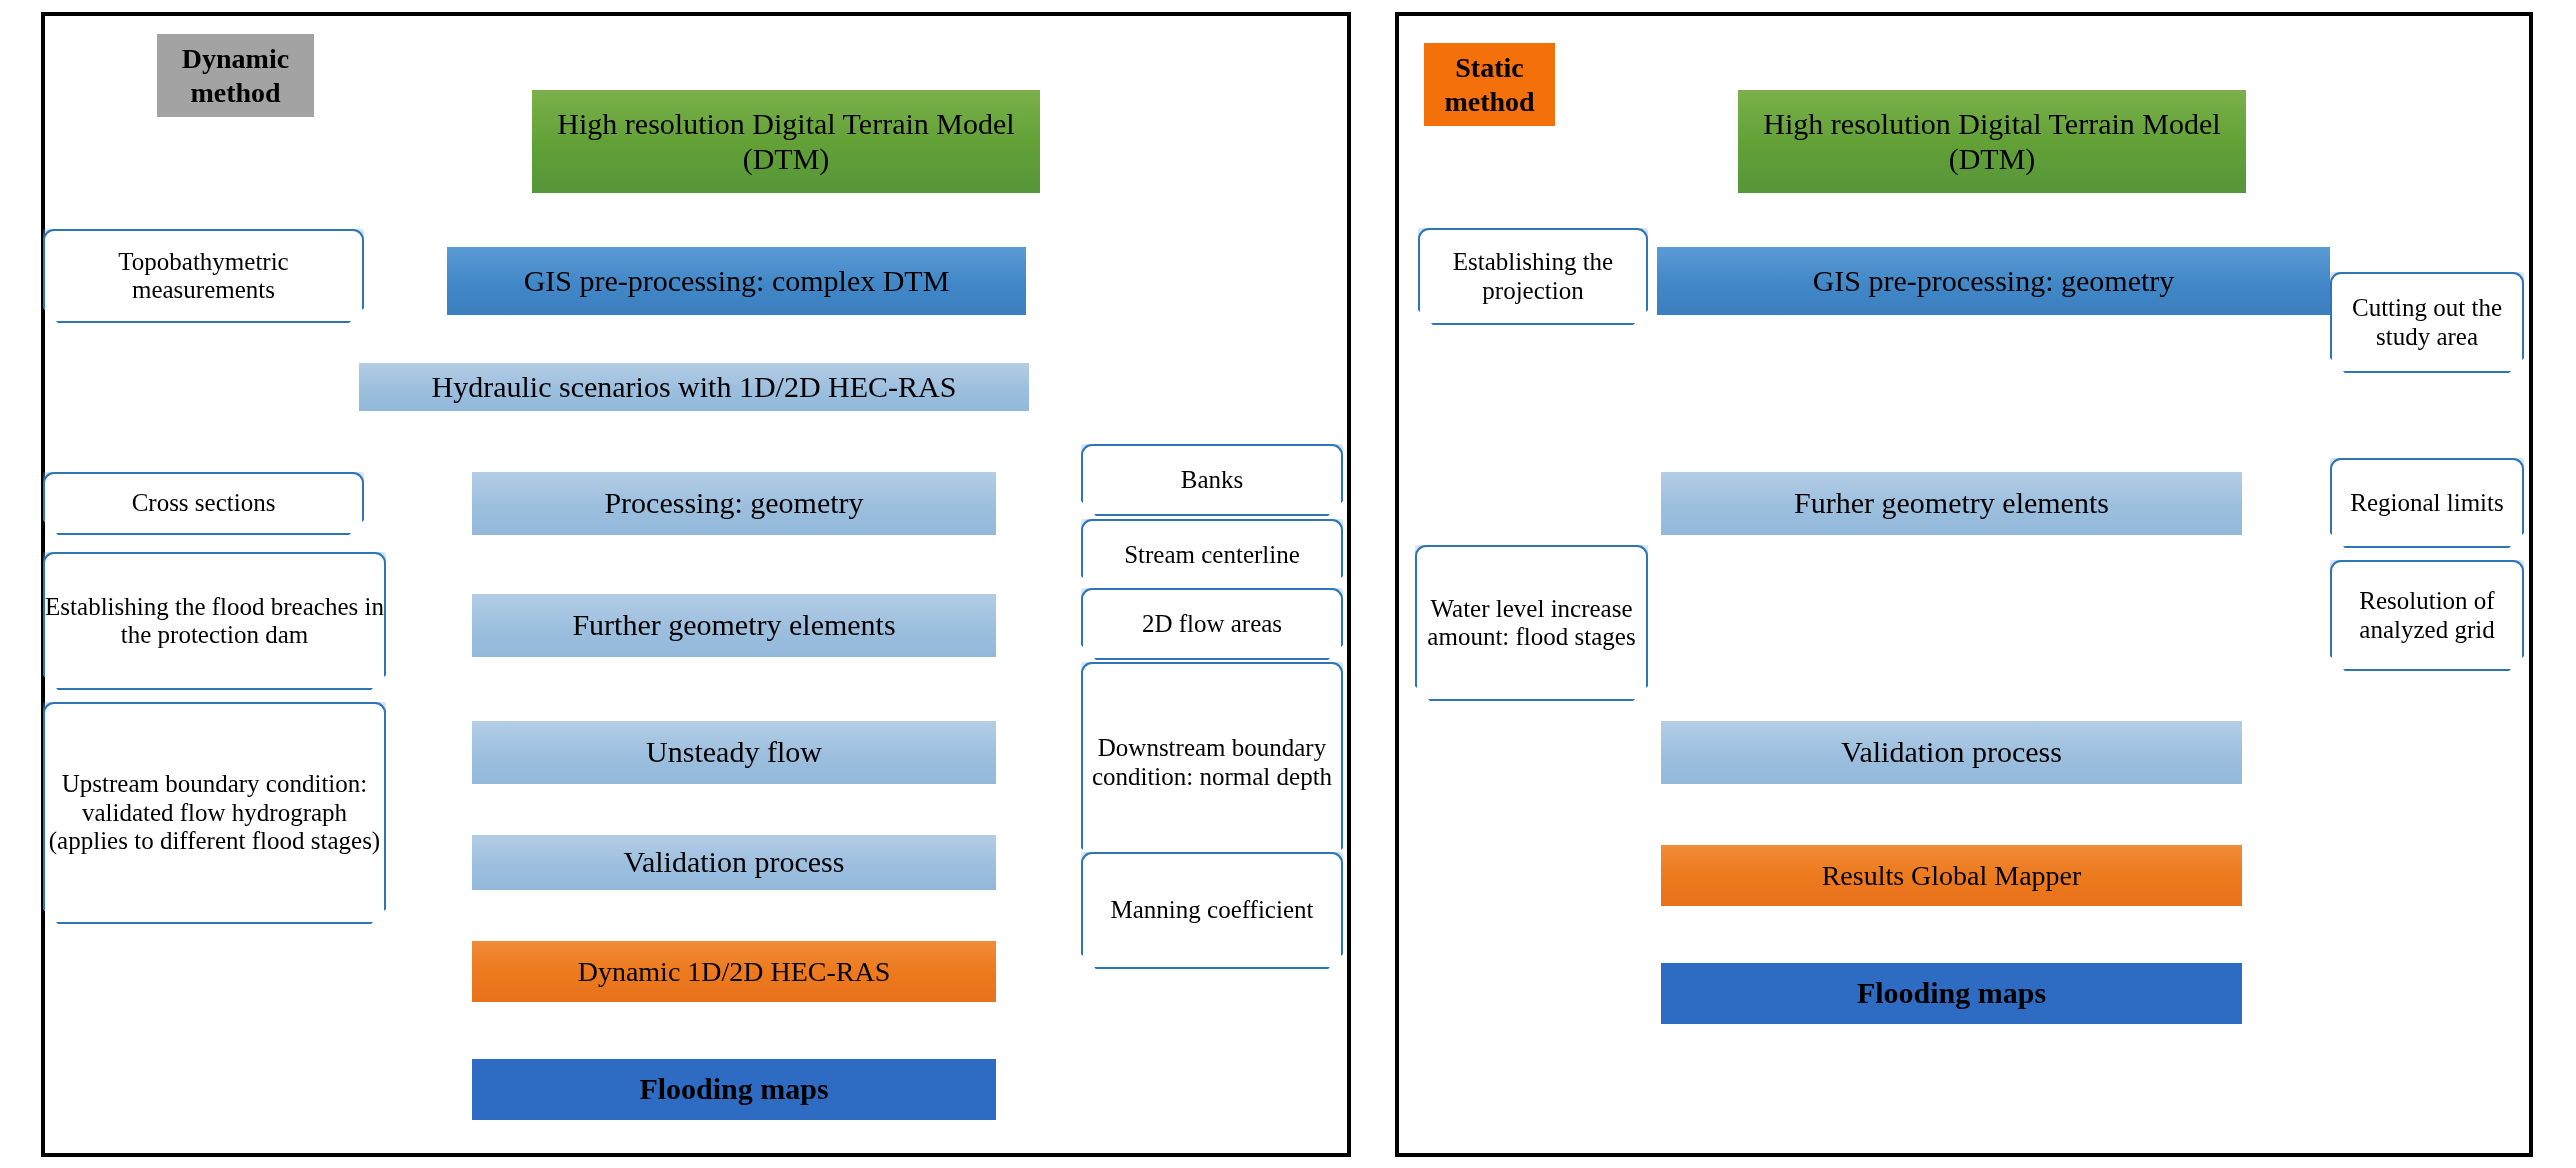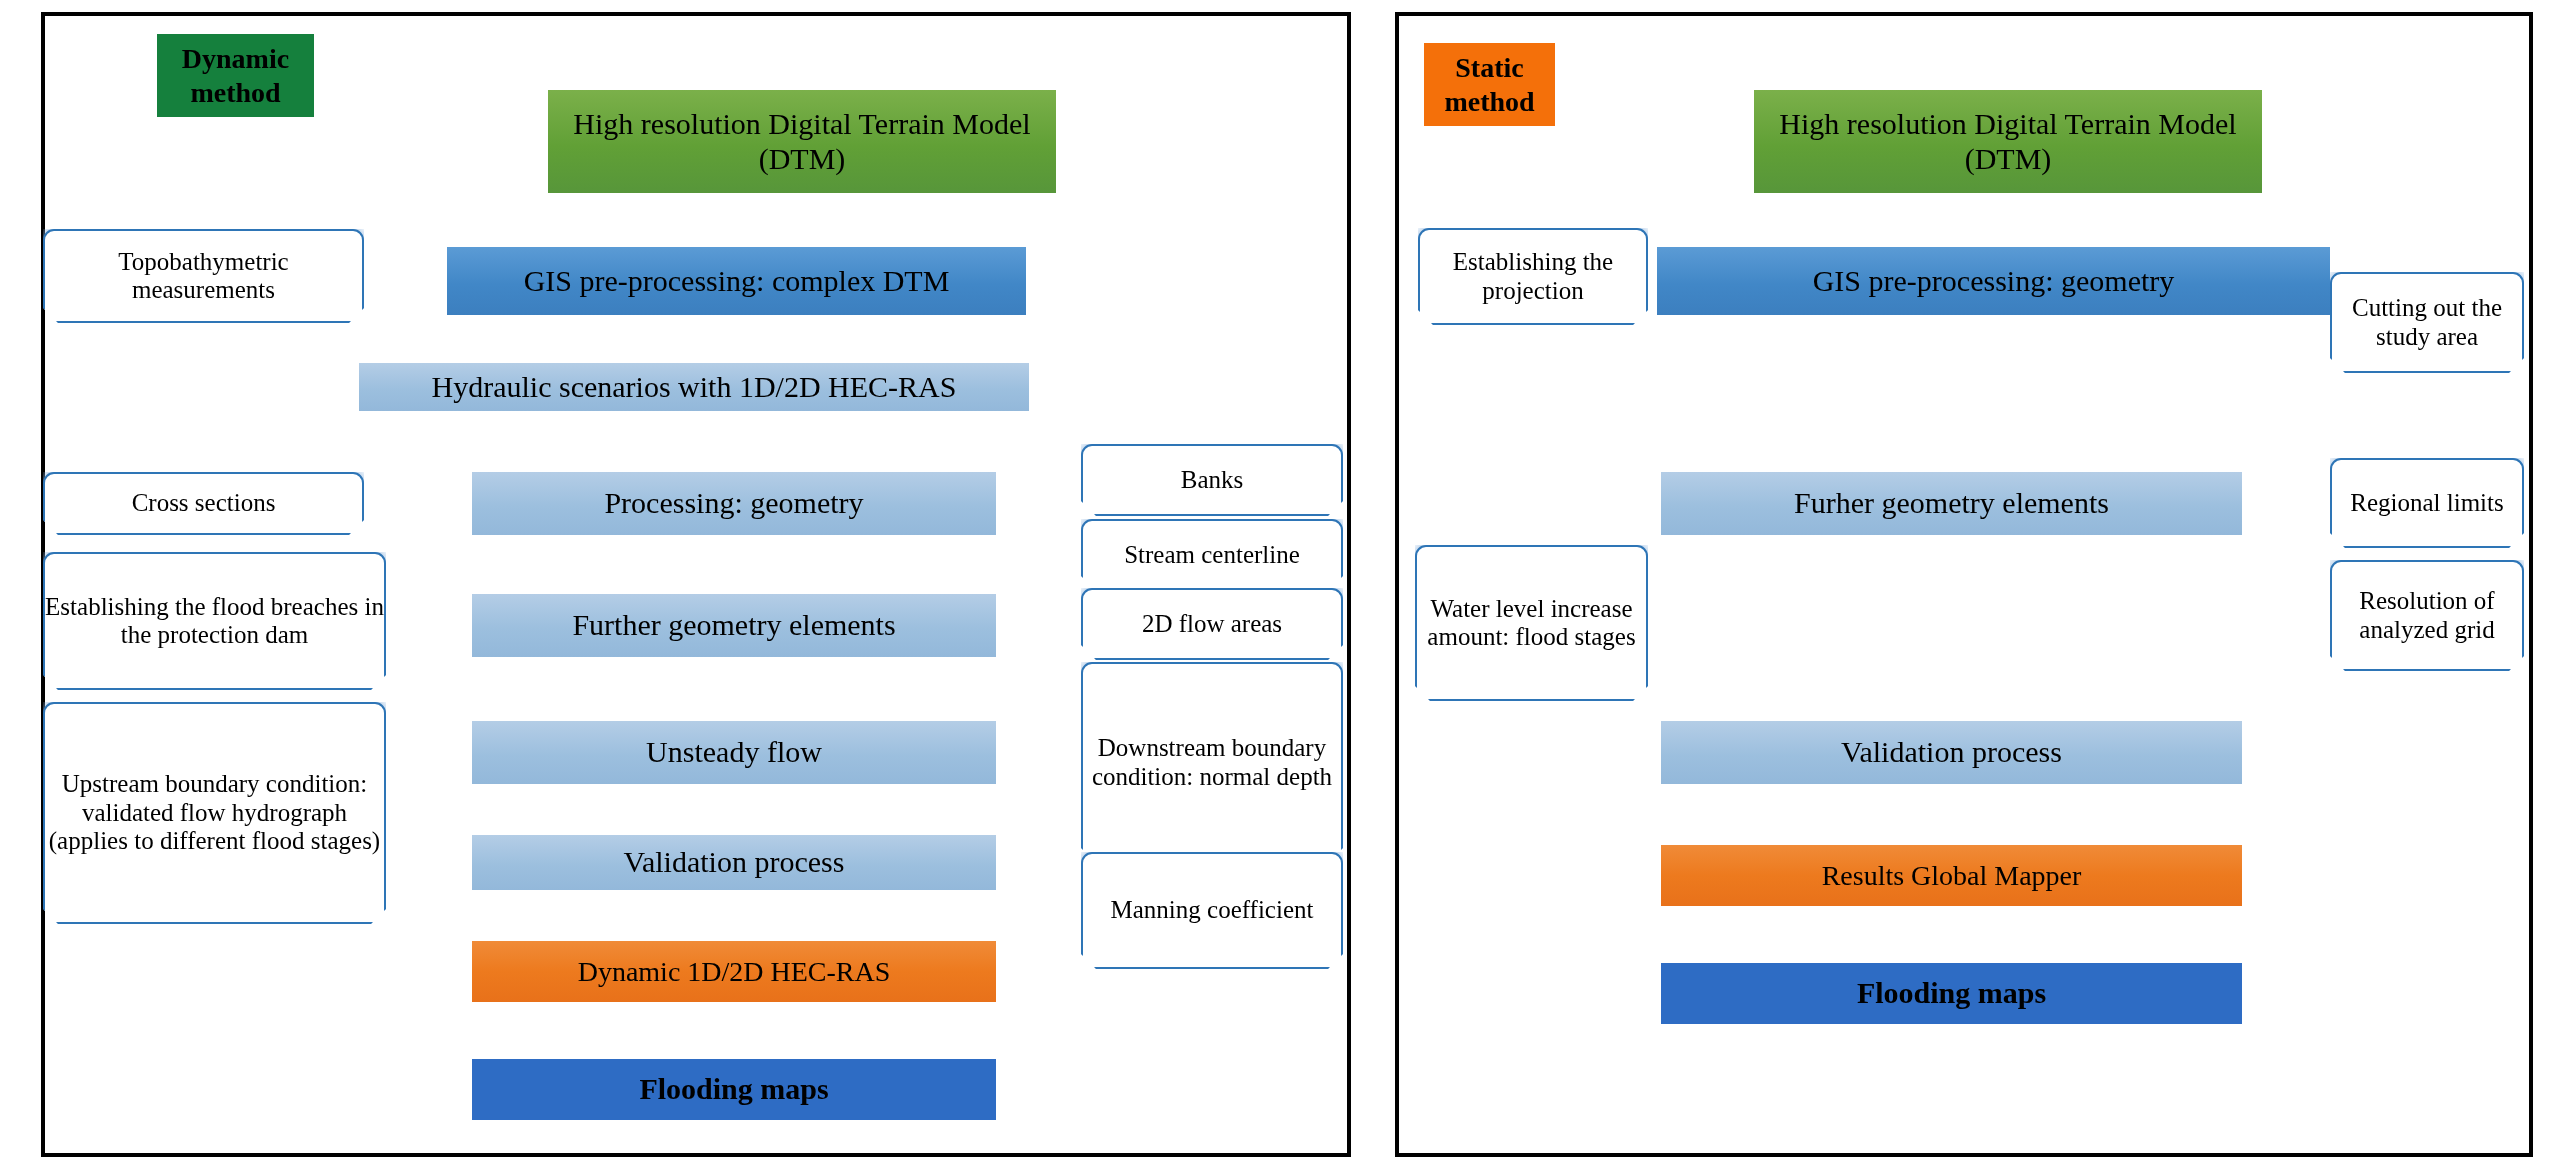--- a/index.html
+++ b/index.html
@@ -11,26 +11,26 @@
   .panel{position:absolute;box-sizing:border-box;border:4.8px solid #000;background:#fff;}
   #panel-left{left:41px;top:12.4px;width:1310px;height:1145px;}
   #panel-right{left:1395px;top:12.4px;width:1138px;height:1145px;}
 
   
   .node{position:absolute;box-sizing:border-box;display:flex;align-items:center;
         justify-content:center;text-align:center;line-height:1.14;color:#000;}
 
   
   .chip{font-weight:bold;font-size:28px;line-height:1.18;}
-  .chip.dynamic{background:#15803d;}
+  .chip.dynamic{background:#a3a3a3;}
   .chip.static{background:#F4700A;}
 
   
   .dtm{background:linear-gradient(180deg,#7BB04A 0%,#61A036 55%,#57963A 100%);
-       font-size:30px;margin-left:16px;}
+       font-size:30px;}
 
   
   .step-dark{background:linear-gradient(180deg,#5B9BD5 0%,#4187C7 55%,#3C7FBF 100%);
              font-size:30px;}
   
   .step-light{background:linear-gradient(180deg,#B4CDE6 0%,#9CBFDE 55%,#93B8DA 100%);
               font-size:30px;}
   
   .result{background:linear-gradient(180deg,#F08B38 0%,#ED7A1E 50%,#E8711A 100%);
           font-size:28px;}

